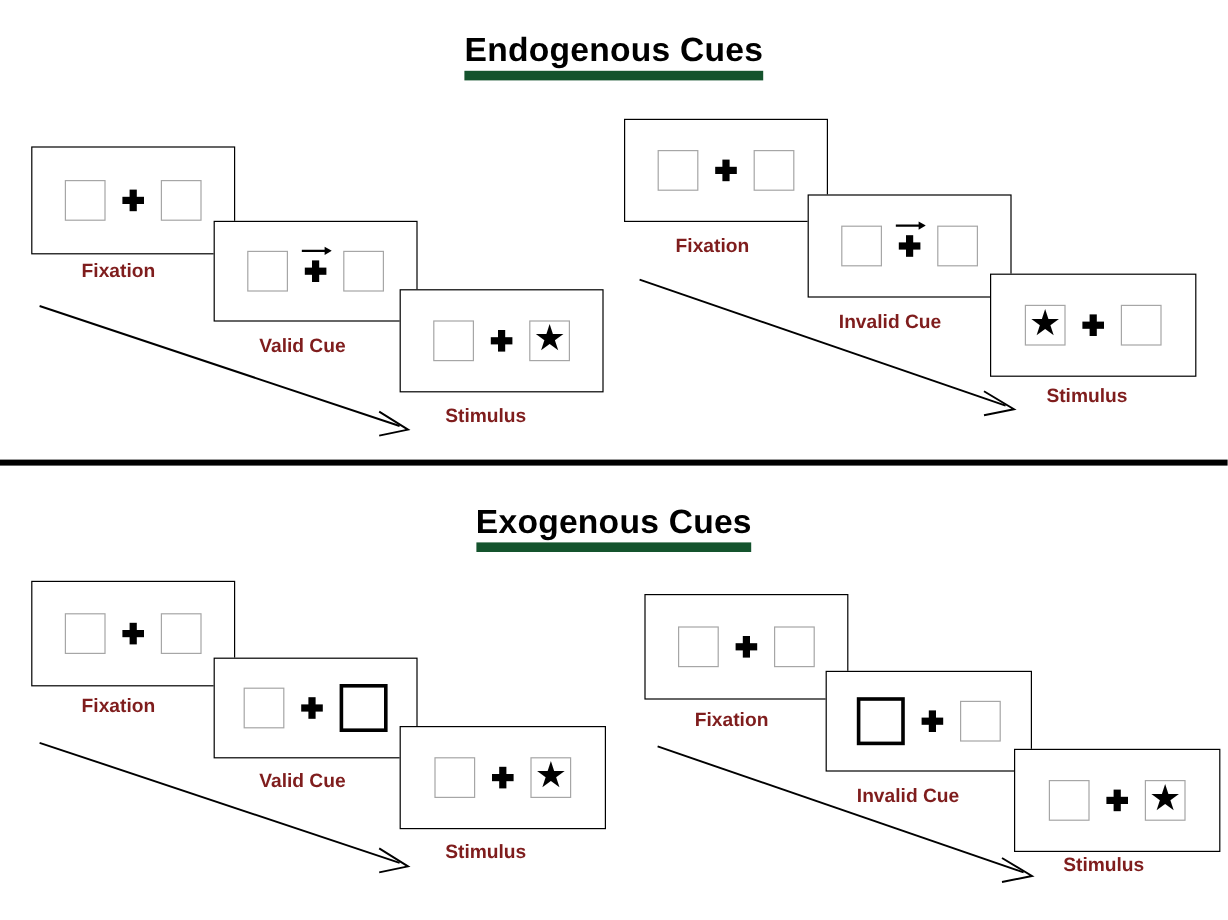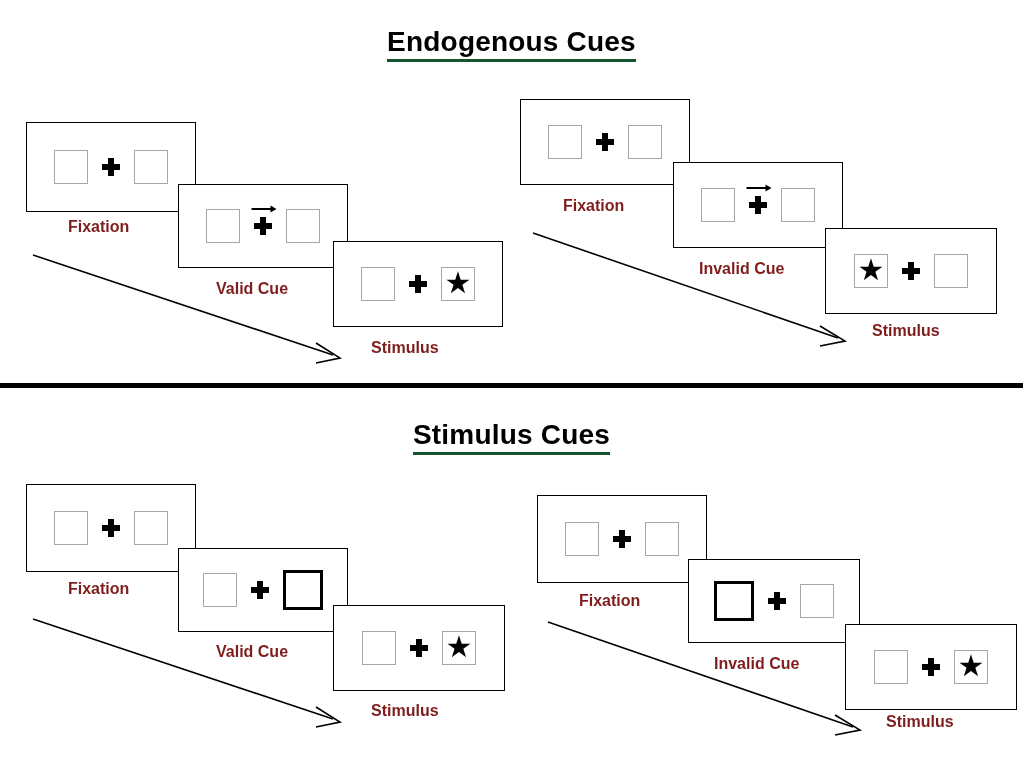--- a/index.html
+++ b/index.html
@@ -17,21 +17,21 @@
   .section-title{
     position:absolute;
     width:100%;
     text-align:center;
     font-weight:bold;
     font-size:28px;
     color:#000;
     letter-spacing:0.2px;
   }
   .section-title span{
-    border-bottom:3px solid #14532d;
+    border-bottom:8px solid #14532d;
     padding-bottom:2px;
   }
 
   
   .divider{
     position:absolute;
     left:0;
     width:1023px;
     height:5px;
     background:#000;
@@ -196,21 +196,21 @@
   <div class="stage-label" style="left:872px;top:322px;">Stimulus</div>
 
   <svg class="flow-arrow" style="left:528px;top:228px;width:330px;height:125px;" viewBox="0 0 330 125">
     <line x1="5" y1="5" x2="310" y2="110" stroke="#000" stroke-width="1.6"></line>
     <polyline points="292,98 317,113 292,118" fill="none" stroke="#000" stroke-width="1.6"></polyline>
   </svg>
 
   <div class="divider" style="top:383px;"></div>
 
   <div class="section-title" style="left:0;top:419px;">
-    <span>Stimulus Cues</span>
+    <span>Exogenous Cues</span>
   </div>
 
   <div class="frame" style="left:26px;top:484px;width:170px;height:88px;">
     <div class="frame-inner">
       <div class="pbox"></div>
       <div class="cross"></div>
       <div class="pbox"></div>
     </div>
   </div>
   <div class="stage-label" style="left:68px;top:580px;">Fixation</div>

